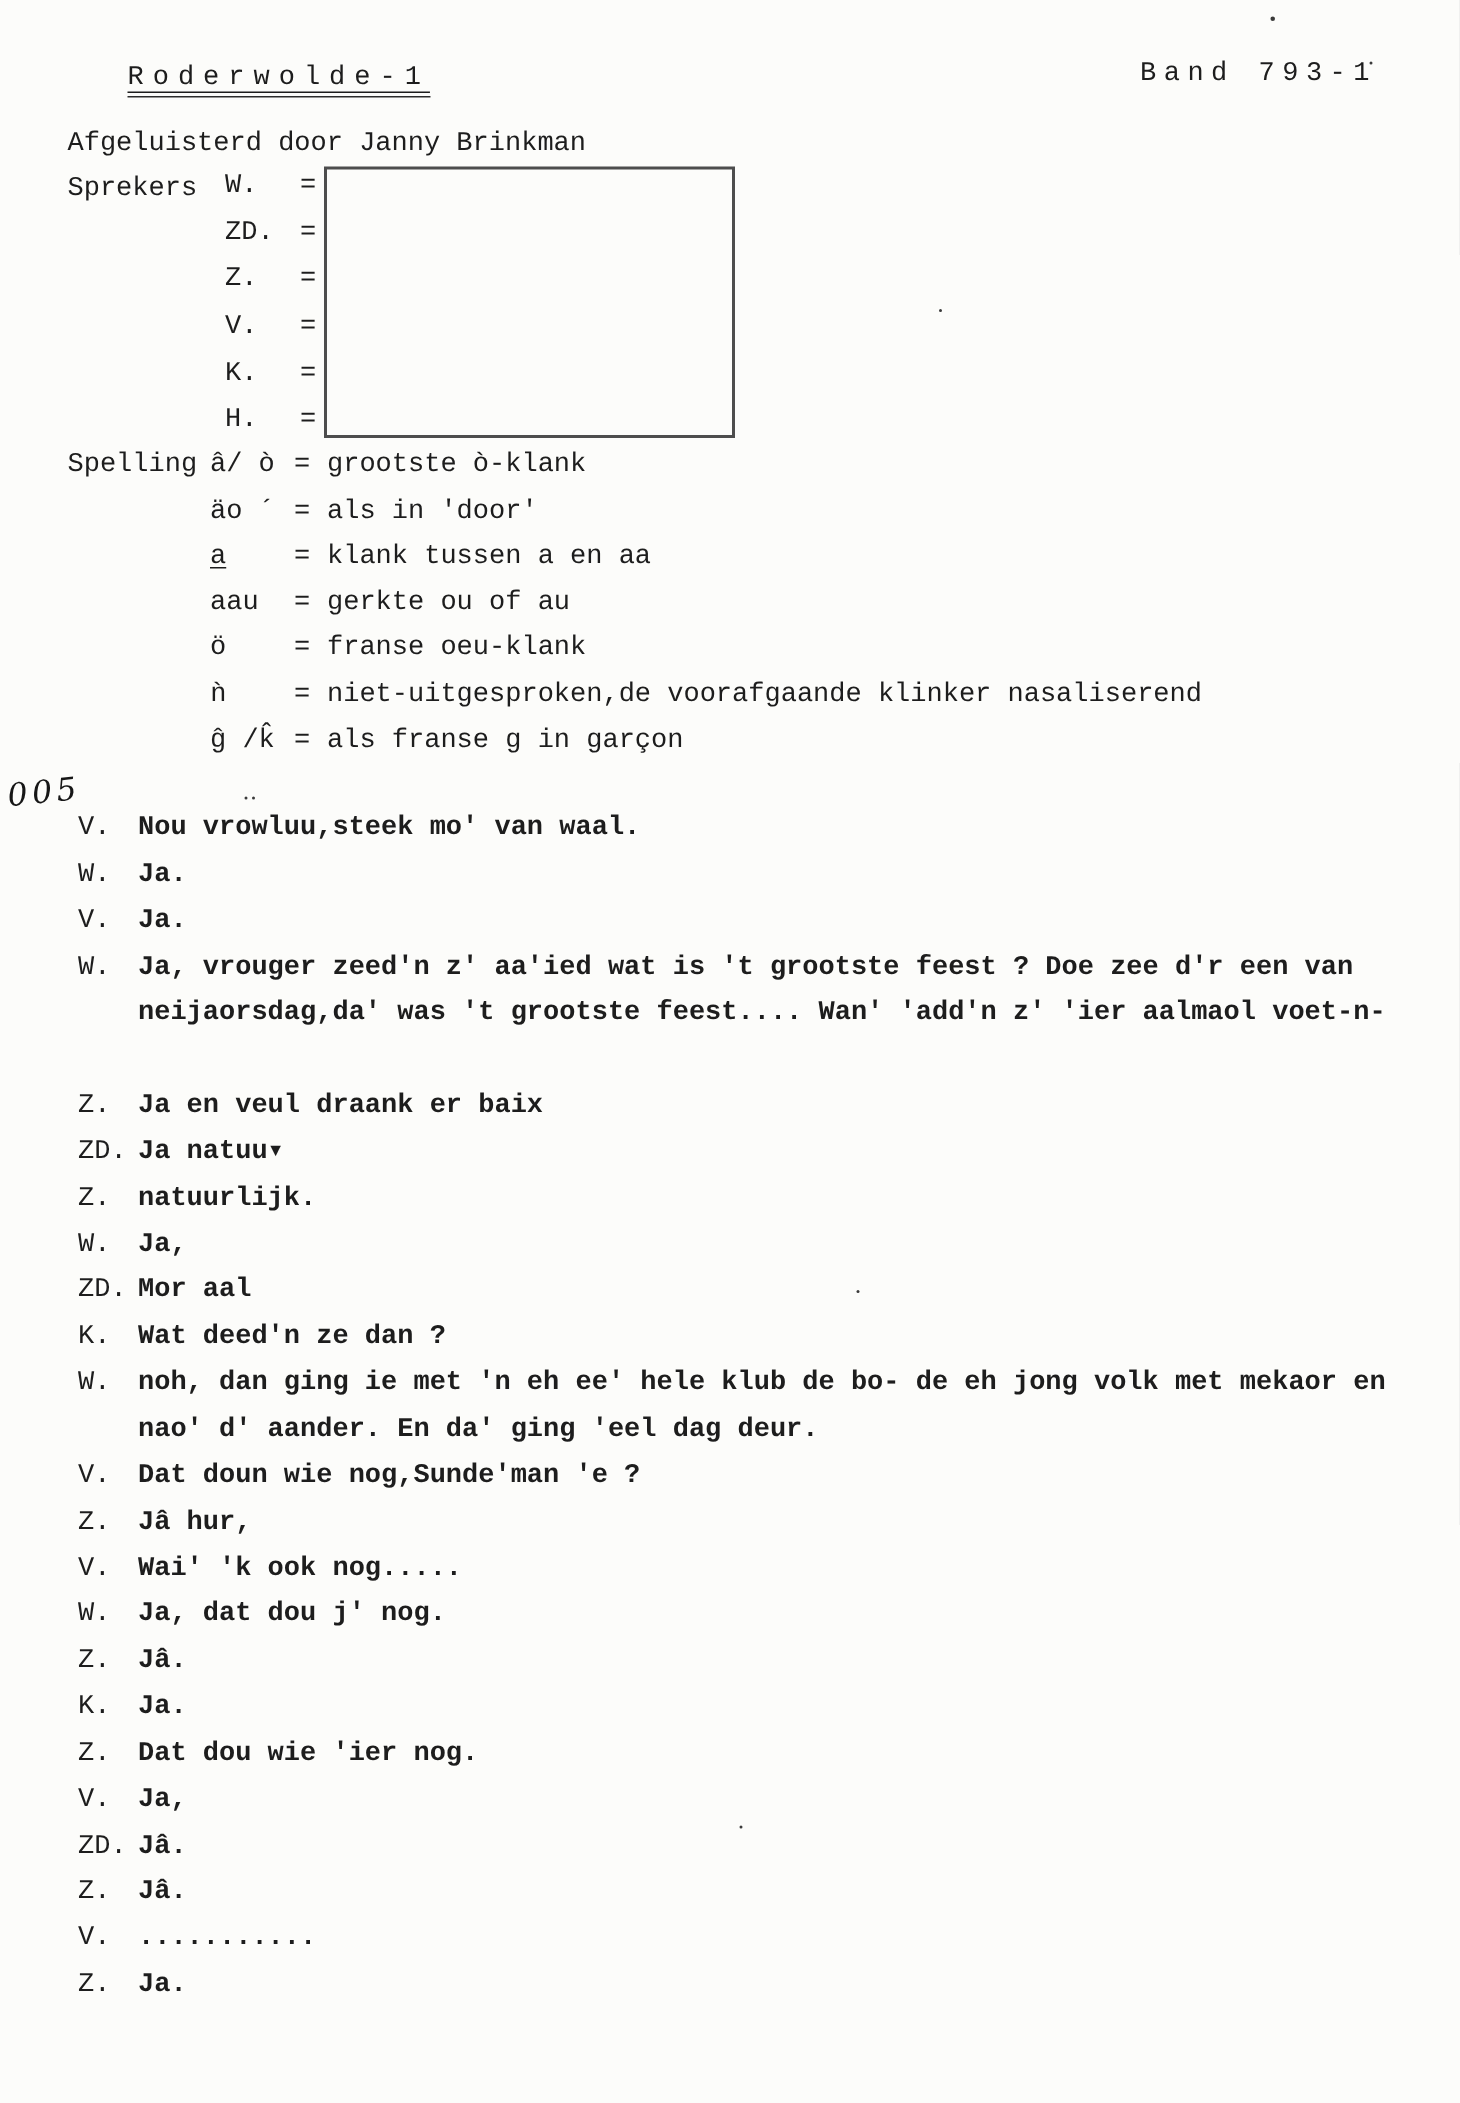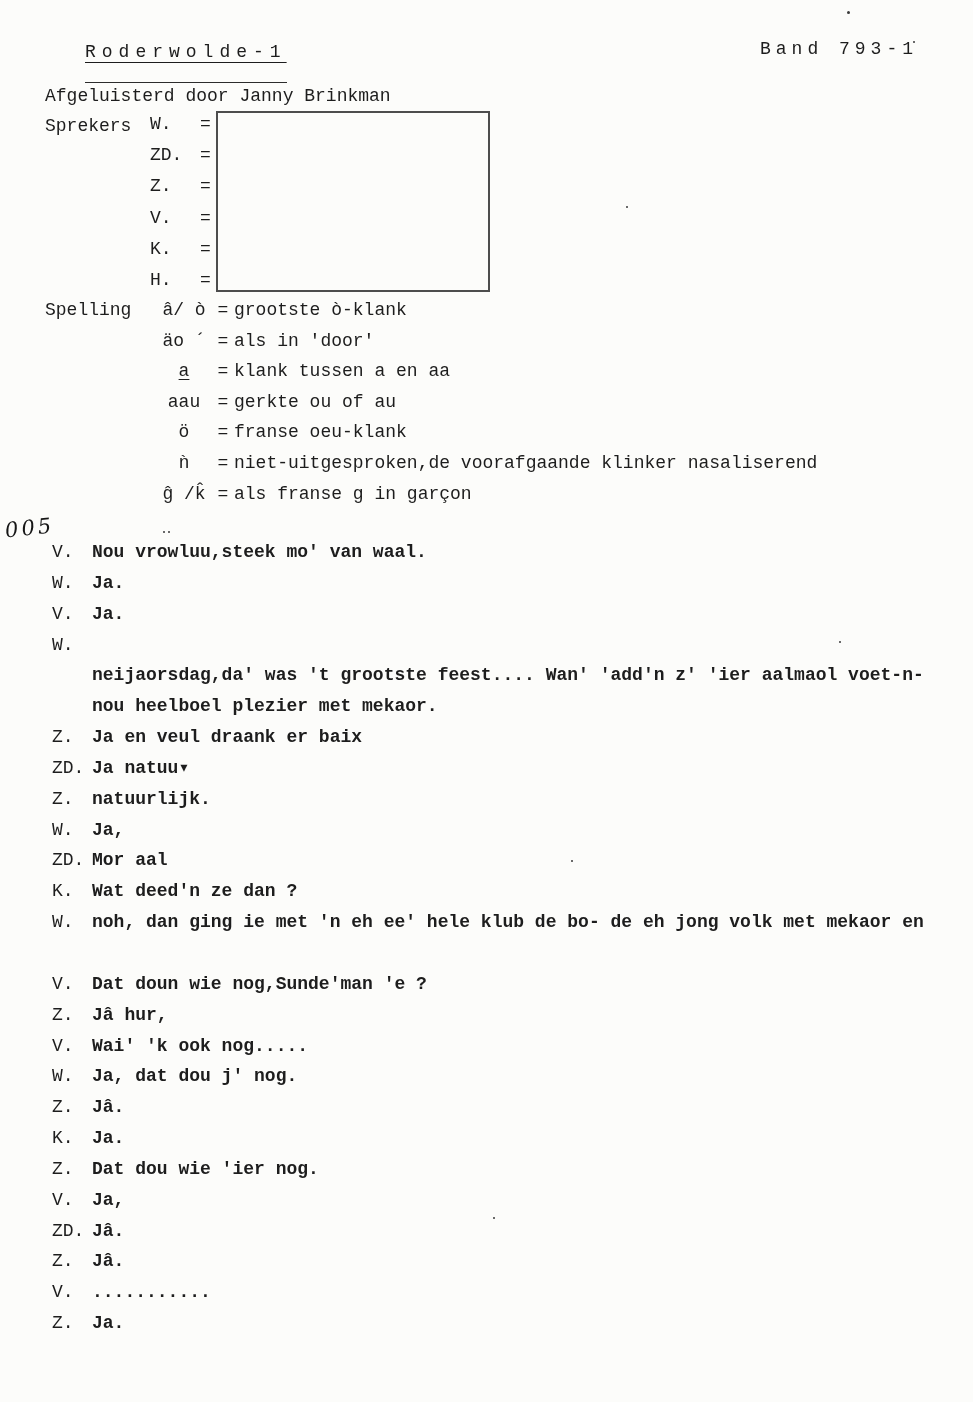--- a/index.html
+++ b/index.html
@@ -7,37 +7,37 @@
     position:relative; width:973px; height:1402px; margin:0 auto;
     background:#fcfcfa; overflow:hidden;
     font-family:"Liberation Mono","DejaVu Sans Mono",monospace;
     color:#1d1d1d; font-size:18px;
   }
   .abs { position:absolute; white-space:pre; }
 
   .title {
     left:85px; top:42px; letter-spacing:6px;
     text-decoration:underline; text-underline-offset:5px;
-    border-bottom:1px solid #2c2c2c; padding-bottom:20px;text-align:right;
+    border-bottom:1px solid #2c2c2c; padding-bottom:2px;text-align:right;
   }
   .band { left:760px; top:39px; letter-spacing:5px; }
   .transcriber { left:45px; top:86px; }
 
   .sprekers-label { left:45px; top:116px; }
   .speaker-rows { position:absolute; left:150px; top:109px; }
   .speaker-row { display:flex; height:31.2px; line-height:31.2px; }
   .speaker-code { width:50px; white-space:pre; }
   .speaker-eq { width:20px; white-space:pre; }
   .speakers-box {
     position:absolute; left:216px; top:111px; width:270px; height:177px;
     border:2px solid #4d4d4d; background:transparent;
   }
 
   .spelling-label { left:45px; top:300px; }
-  .spelling-rows { position:absolute; left:156px; top:295px;text-align:center; }
+  .spelling-rows { position:absolute; left:140px; top:295px; }
   .spelling-row { display:flex; height:30.6px; line-height:30.6px; }
   .spelling-sym { width:56px; white-space:pre; }
   .spelling-eq { width:22px; white-space:pre; }
   .spelling-desc { white-space:pre; }
   .u-sym { text-decoration:underline; text-underline-offset:3px; }
 
   .margin-note {
     left:5px; top:516px;
     font-family:"DejaVu Serif",serif; font-style:italic;
     font-size:21px; letter-spacing:3px; transform:rotate(-6deg);
@@ -141,28 +141,28 @@
     <div class="dlg-row">
       <span class="dlg-speaker">W.</span>
       <span class="dlg-text">Ja.</span>
     </div>
     <div class="dlg-row">
       <span class="dlg-speaker">V.</span>
       <span class="dlg-text">Ja.</span>
     </div>
     <div class="dlg-row">
       <span class="dlg-speaker">W.</span>
+      <span class="dlg-text">Ja, vrouger zeed'n z' aa'ied wat is 't grootste feest ? Doe zee d'r een van</span>
     </div>
     <div class="dlg-row">
       <span class="dlg-speaker"></span>
       <span class="dlg-text">neijaorsdag,da' was 't grootste feest.... Wan' 'add'n z' 'ier aalmaol voet-n-</span>
     </div>
     <div class="dlg-row">
       <span class="dlg-speaker"></span>
-      <span class="dlg-text">nou heelboel plezier met mekaor.</span>
     </div>
     <div class="dlg-row">
       <span class="dlg-speaker">Z.</span>
       <span class="dlg-text">Ja en veul draank er baix</span>
     </div>
     <div class="dlg-row">
       <span class="dlg-speaker">ZD.</span>
       <span class="dlg-text">Ja natuu▾</span>
     </div>
     <div class="dlg-row">
@@ -180,20 +180,21 @@
     <div class="dlg-row">
       <span class="dlg-speaker">K.</span>
       <span class="dlg-text">Wat deed'n ze dan ?</span>
     </div>
     <div class="dlg-row">
       <span class="dlg-speaker">W.</span>
       <span class="dlg-text">noh, dan ging ie met 'n eh ee' hele klub de bo- de eh jong volk met mekaor en</span>
     </div>
     <div class="dlg-row">
       <span class="dlg-speaker"></span>
+      <span class="dlg-text">nao' d' aander. En da' ging 'eel dag deur.</span>
     </div>
     <div class="dlg-row">
       <span class="dlg-speaker">V.</span>
       <span class="dlg-text">Dat doun wie nog,Sunde'man 'e ?</span>
     </div>
     <div class="dlg-row">
       <span class="dlg-speaker">Z.</span>
       <span class="dlg-text">Jâ hur,</span>
     </div>
     <div class="dlg-row">

